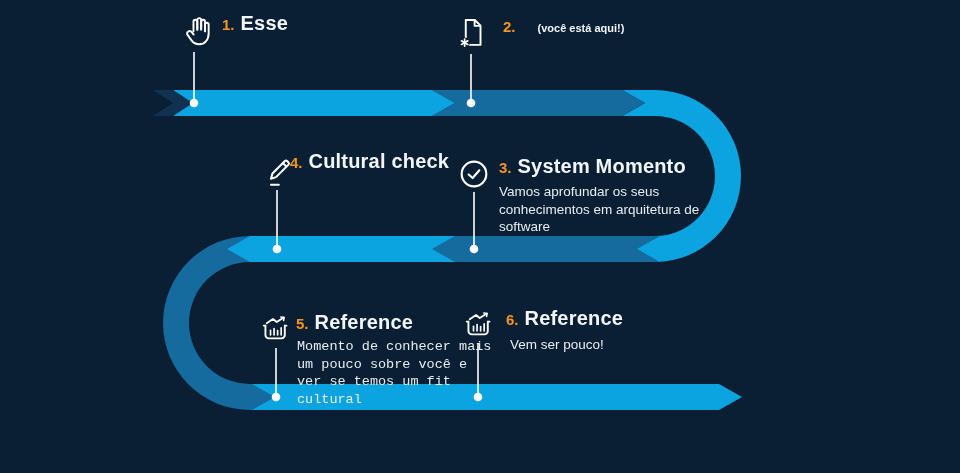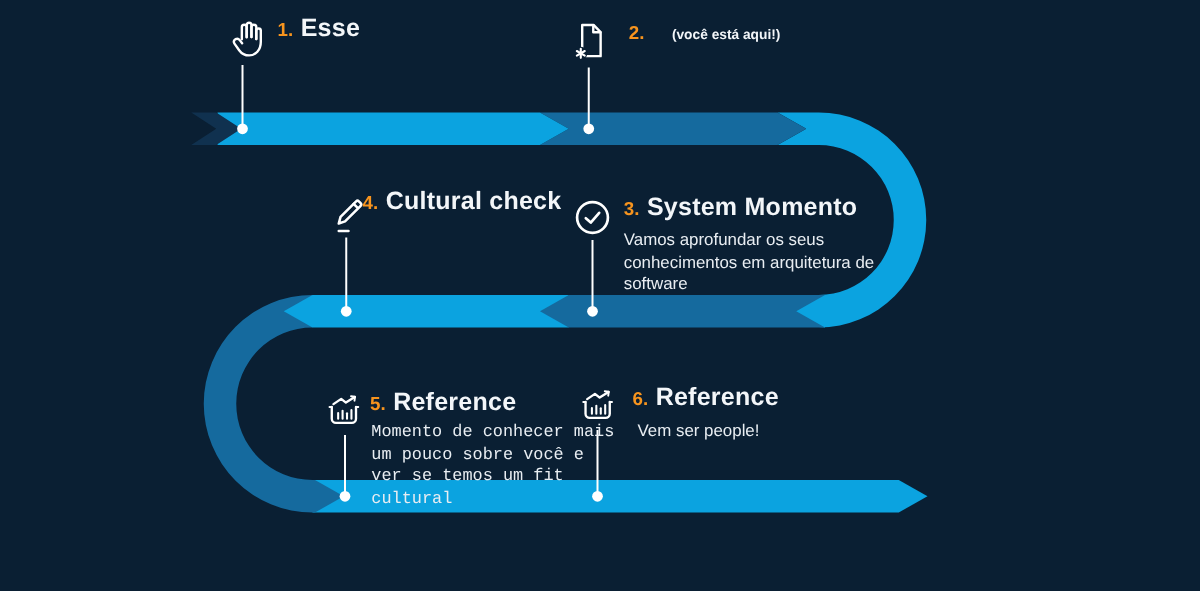--- a/index.html
+++ b/index.html
@@ -153,15 +153,15 @@
         <path d="M18.2,19 v-6.4"></path>
       </g>
       <path d="M5.2,8.4 L10.8,4.6 L14.2,7.3 L20.6,3.2"></path>
       <path d="M17.9,2.7 L20.8,3.1 L20.4,5.9" stroke-width="1.4"></path>
     </svg>
   </span>
   <div class="head" id="s6-head">
     <span class="num">6.</span>
     <span class="title">Reference</span>
   </div>
-  <div class="desc" id="s6-desc">Vem ser people!</div>
+  <div class="desc" id="s6-desc">Vem ser pouco!</div>
 
 </div>
 
 </body></html>

